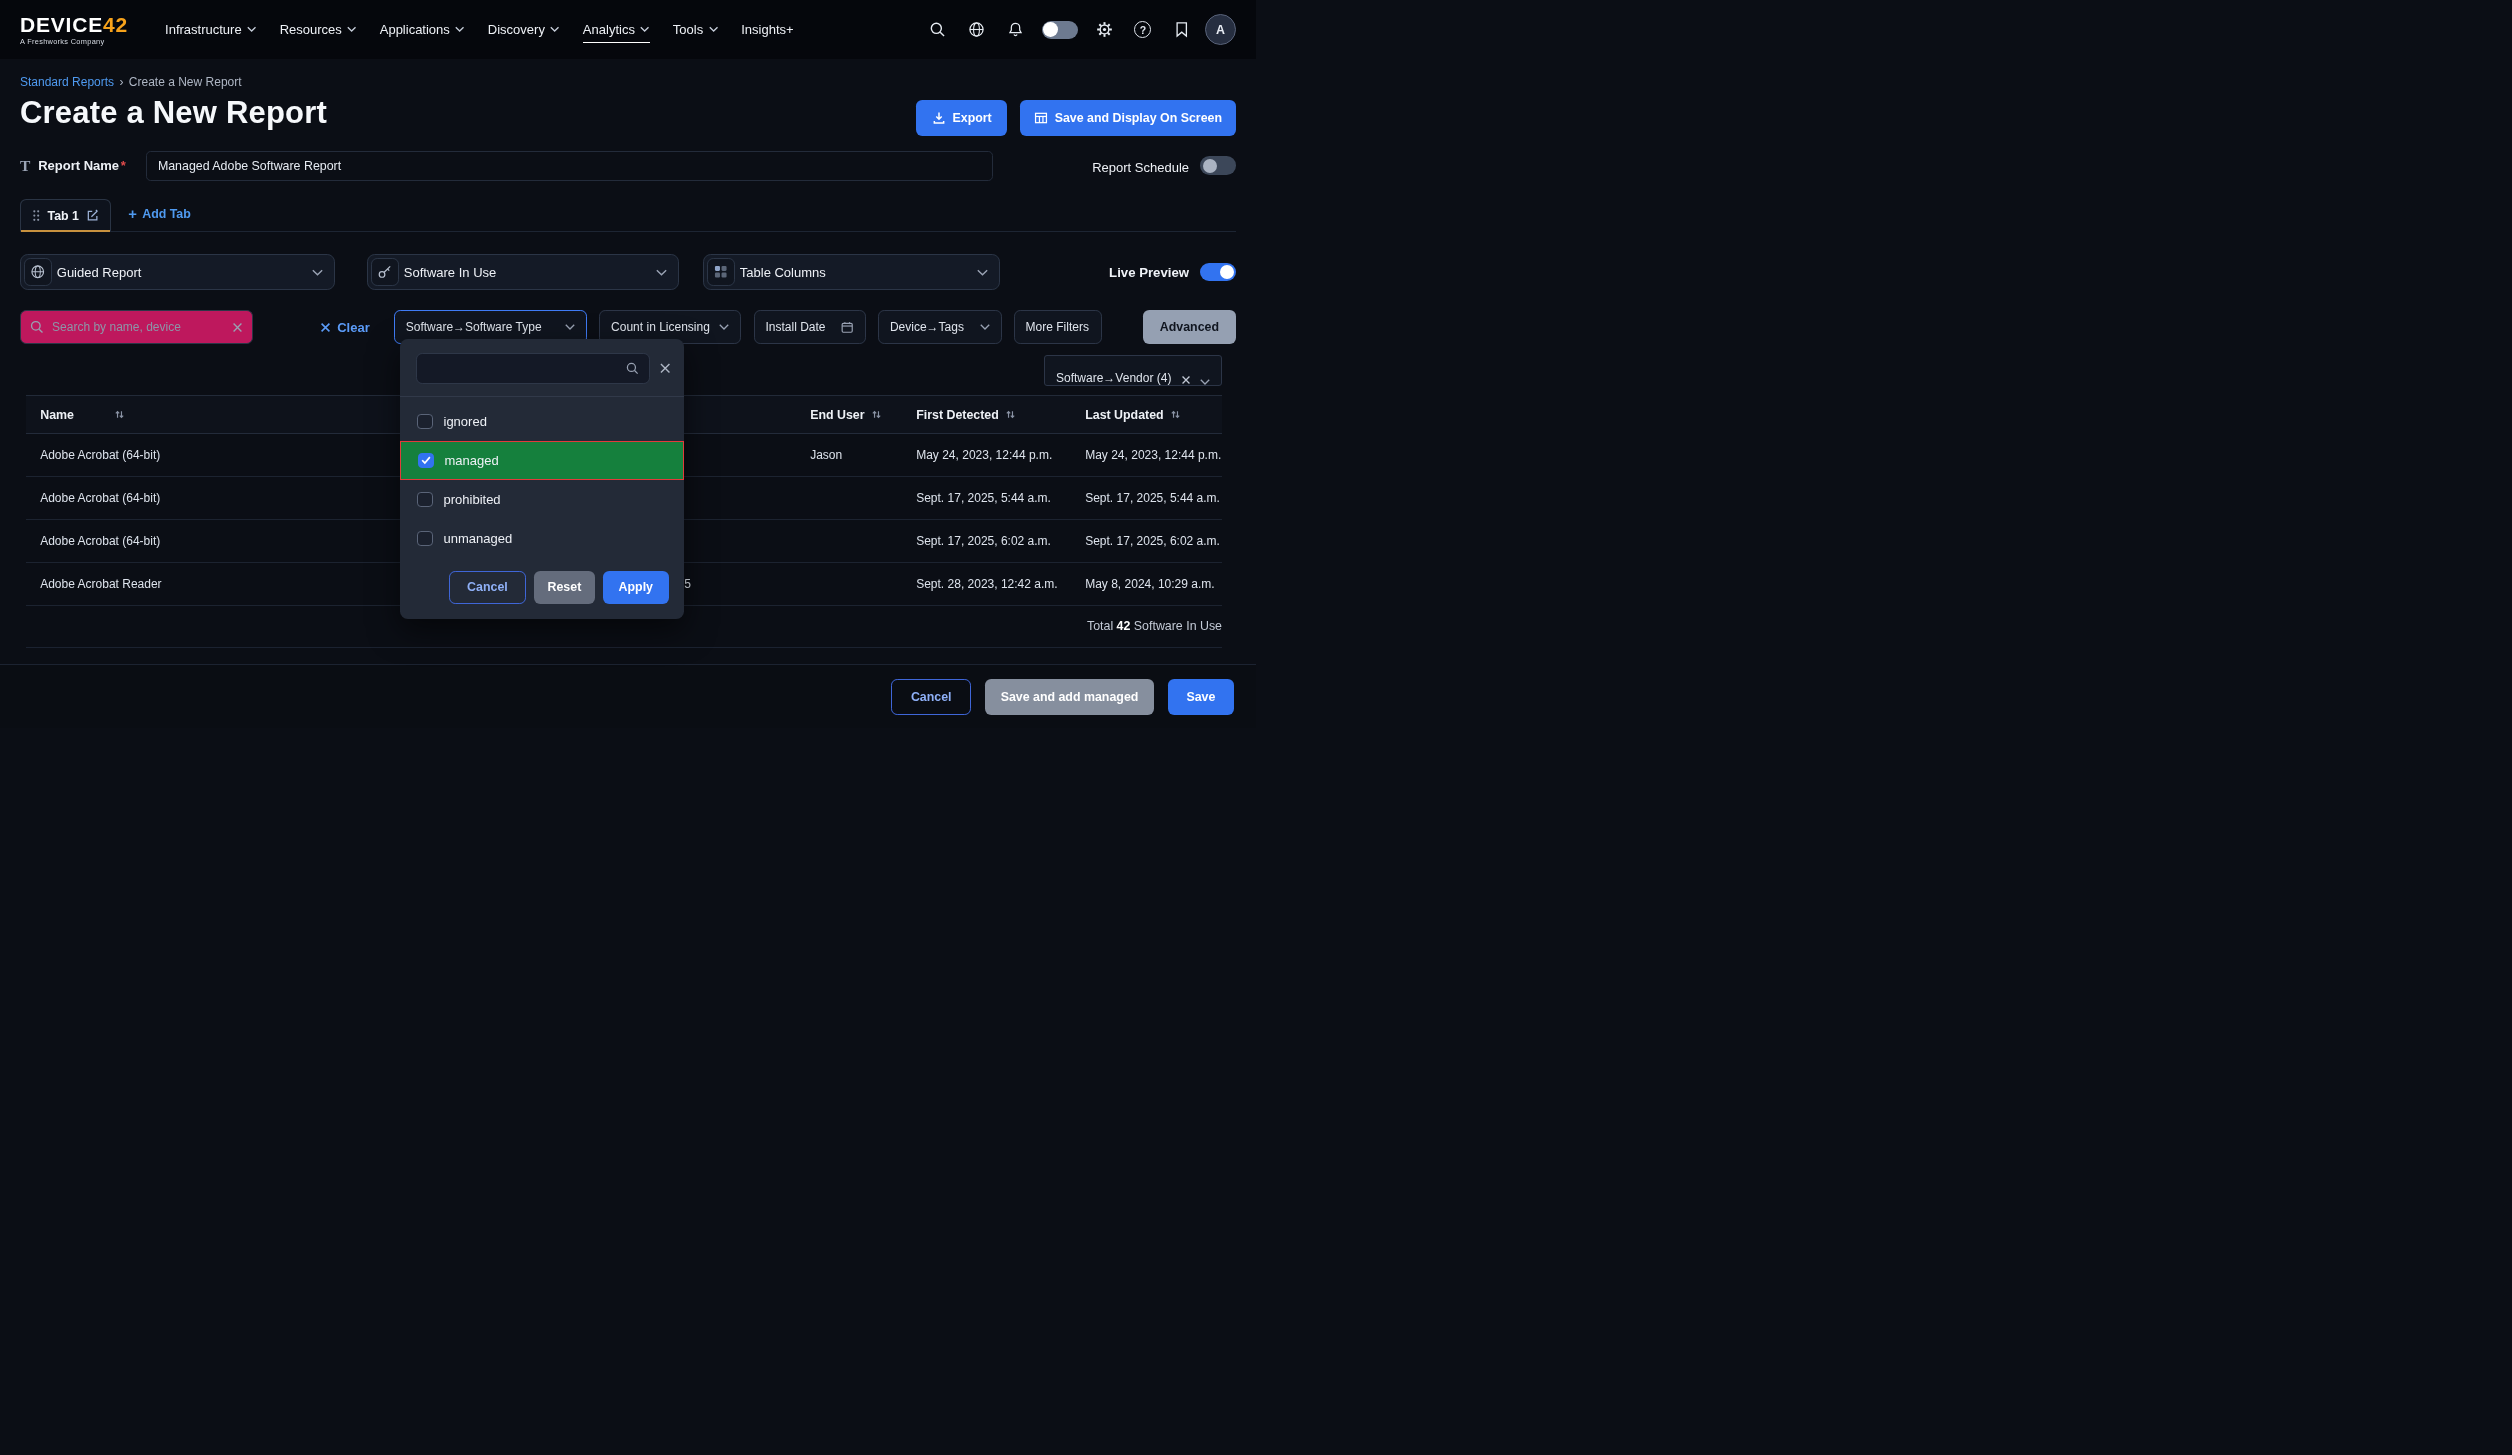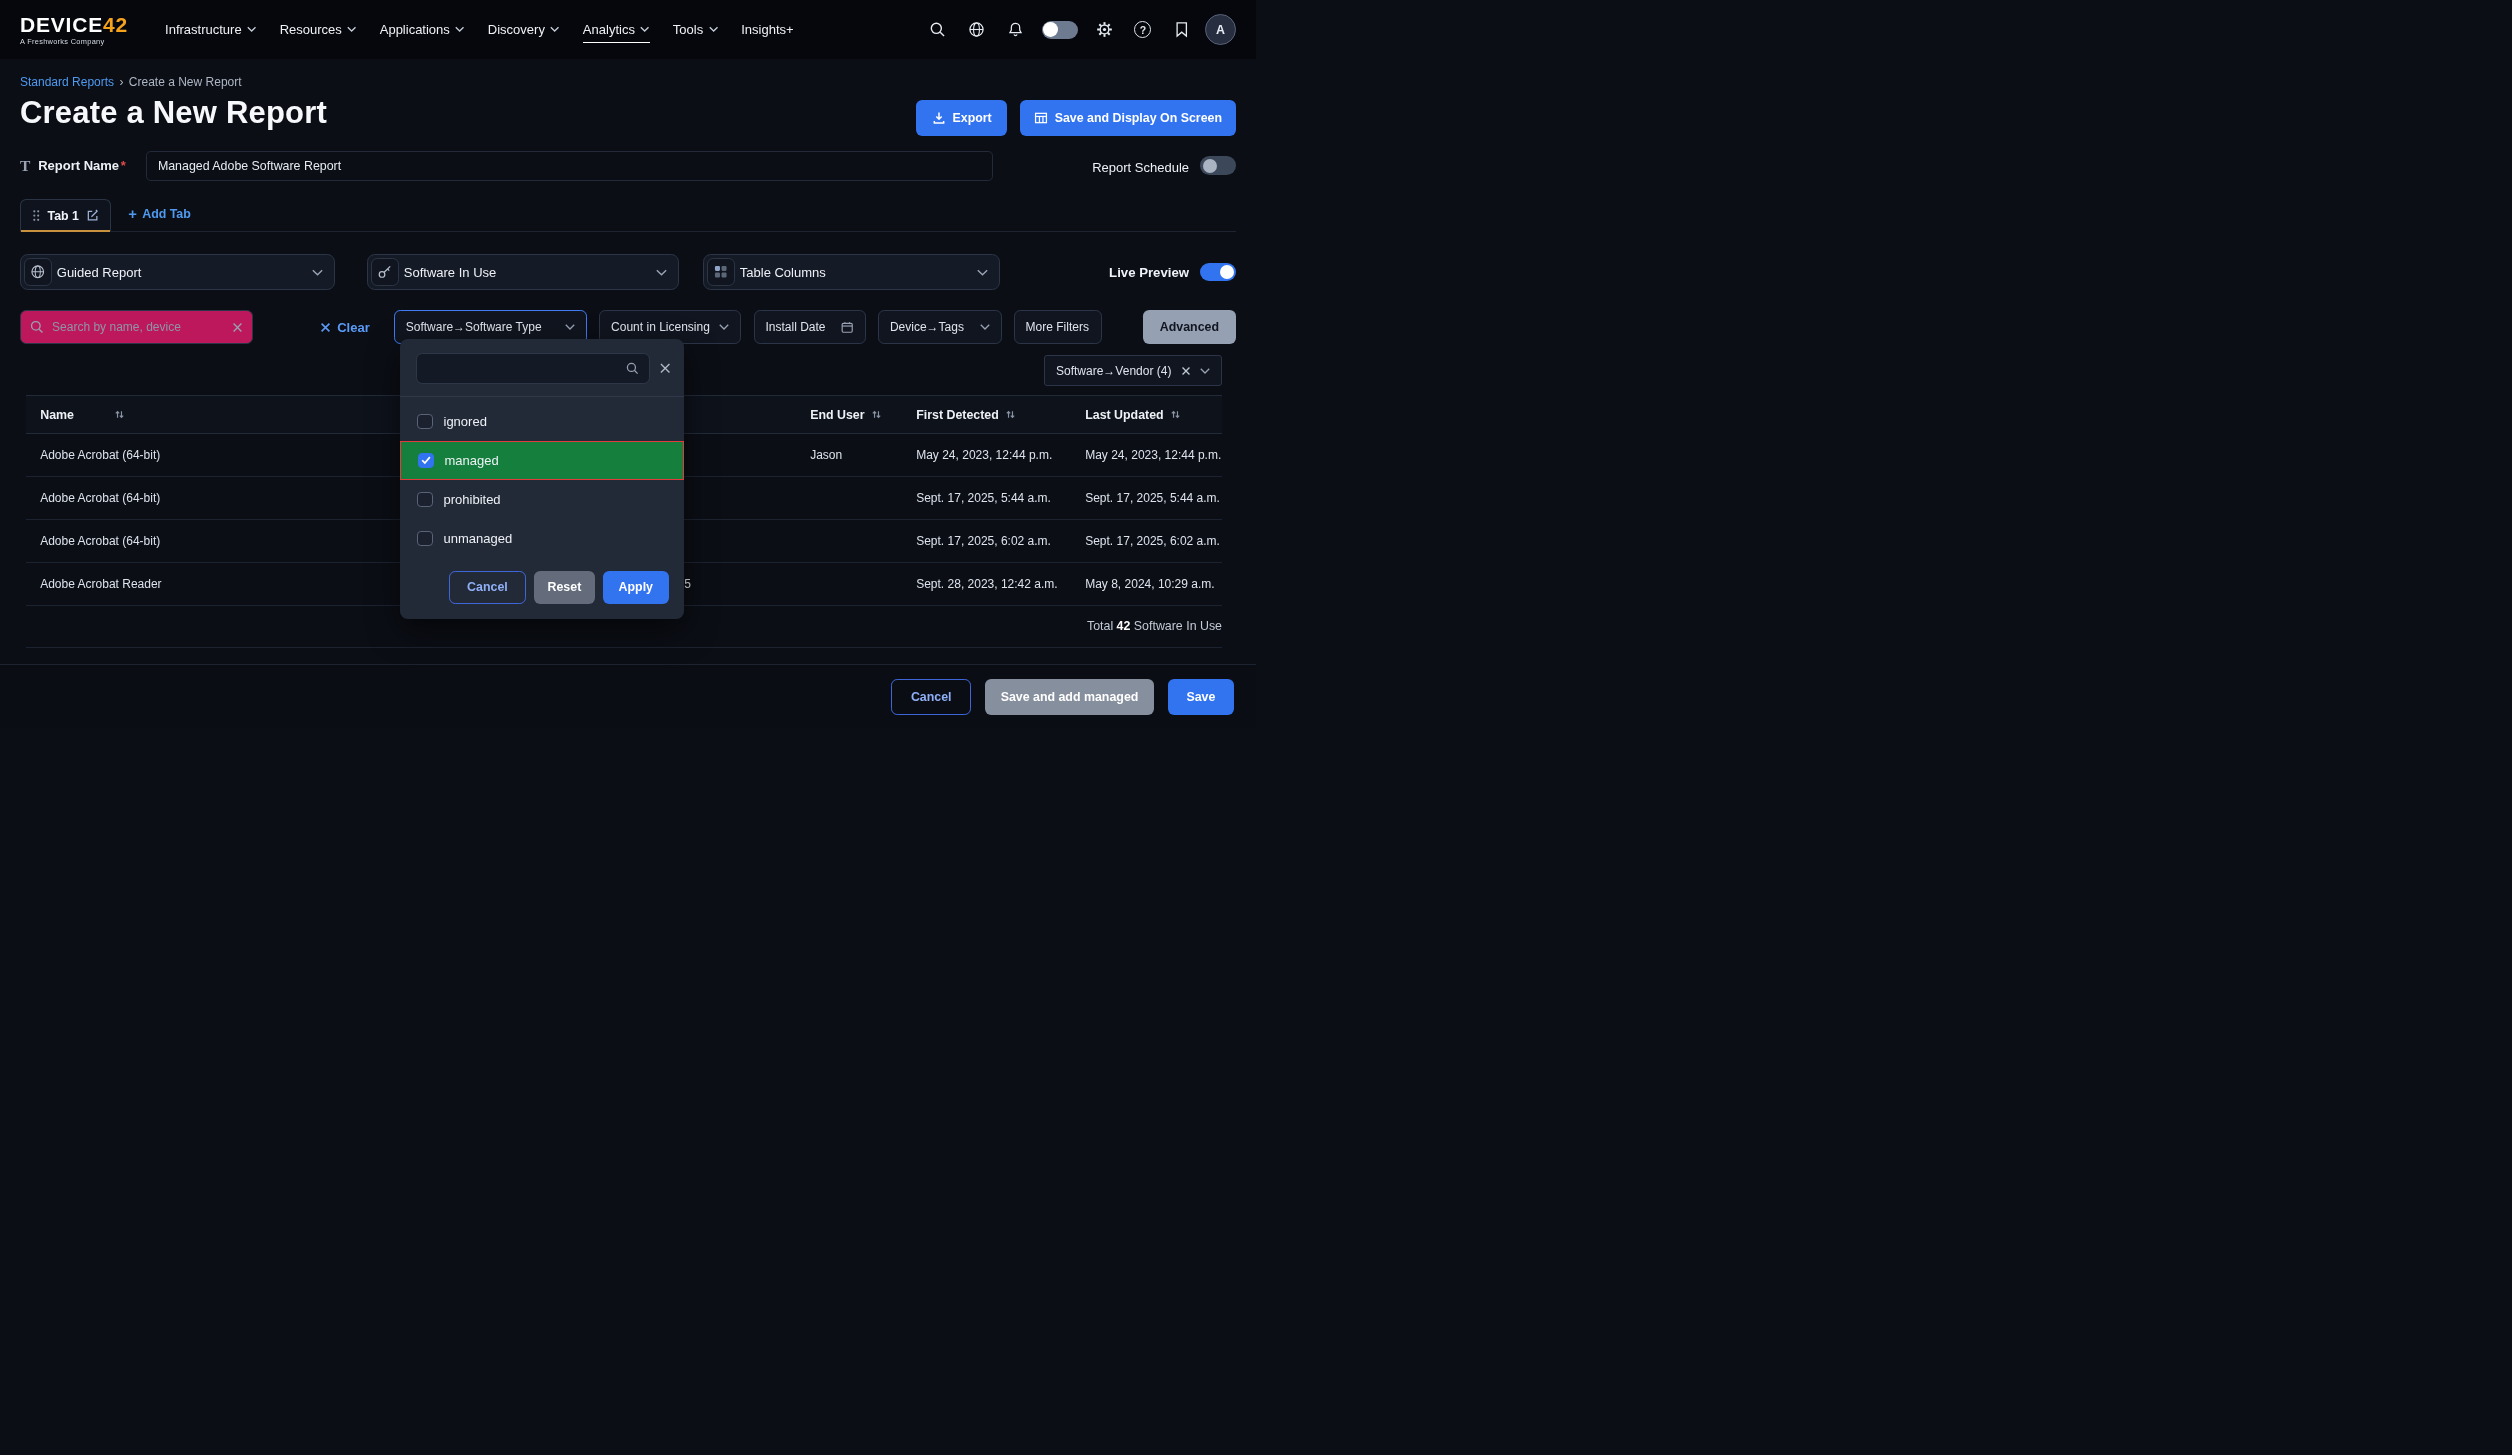--- a/index.html
+++ b/index.html
@@ -111,21 +111,21 @@
   .f-swtype { margin-left:24px; width:193px; }
   .f-lic { margin-left:12.4px; width:142px; }
   .f-date { margin-left:12.4px; width:112px; }
   .f-tags { margin-left:12.4px; width:124px; }
   .f-more { margin-left:11.7px; width:88px; }
   .fdrop .chev { margin-left:auto; }
   .btn-advanced { margin-left:auto; height:34px; padding:0 17px; background:#95a0b2; color:#10151f;
     border-radius:6.2px; font-size:12.4px; font-weight:bold; display:flex; align-items:center; cursor:pointer; }
 
   .chip-row { margin-top:11px; display:flex; justify-content:flex-end; padding-right:14px; }
-  .chip { height:31px; display:flex; align-items:center; gap:9.3px; padding:0 11px;
+  .chip { height:31px; display:flex; align-items:flex-end; gap:9.3px; padding:0 11px;
     border:0.8px solid #2c3547; border-radius:3px; background:#10151f; font-size:12px; color:#dfe4ec; cursor:pointer; }
 
   
   .table-wrap { margin-top:9.3px; margin-left:6.2px; margin-right:14px; }
   .trow { display:grid; grid-template-columns:388px 396px 106px 169px 1fr; align-items:center; }
   .thead { height:39px; border-top:0.8px solid #222a38; border-bottom:0.8px solid #232b3a; background:#0e121b; }
   .th { font-size:12.4px; font-weight:bold; color:#eef1f6; display:flex; align-items:center; gap:6.2px; cursor:pointer; }
   .td { font-size:12px; color:#dde3ec; white-space:nowrap; overflow:hidden; }
   .tbody-row { height:43px; border-bottom:0.8px solid #1c2330; }
   .cell-pad { padding-left:14px;gap:40px; }

